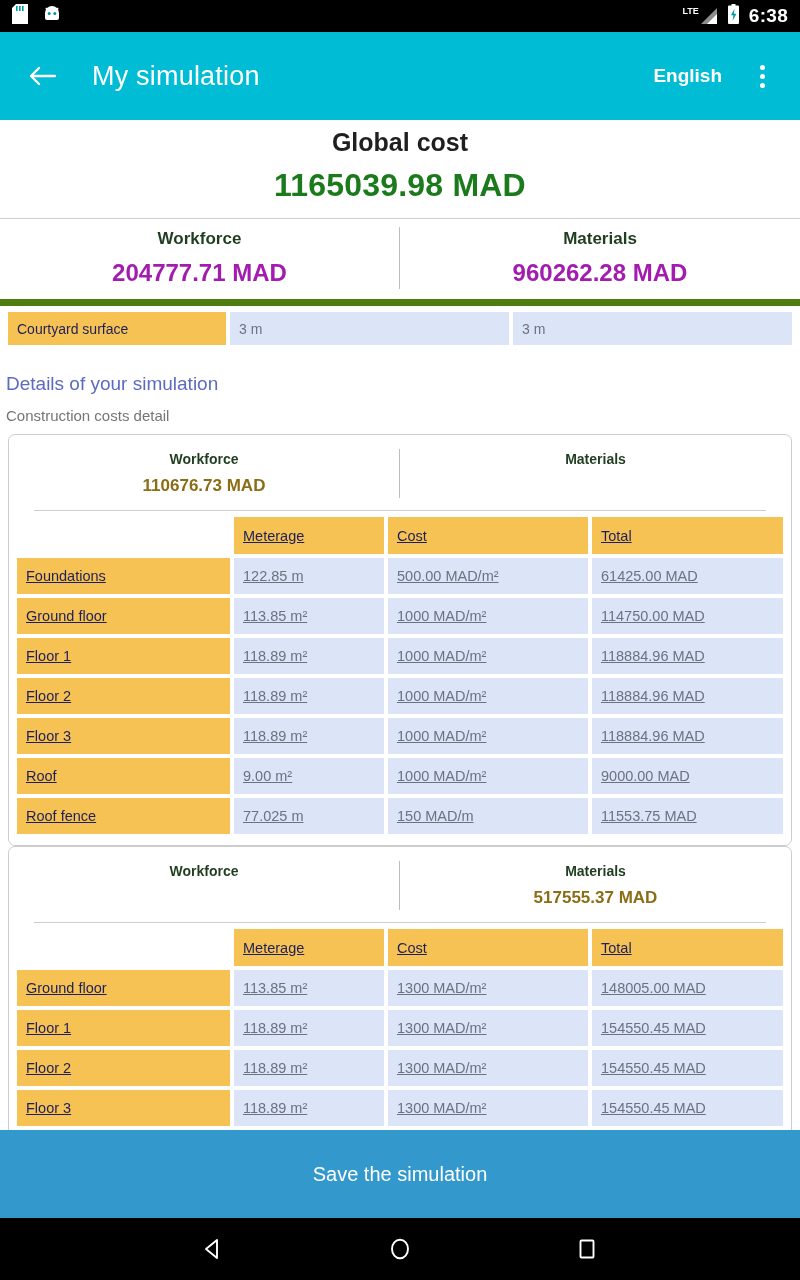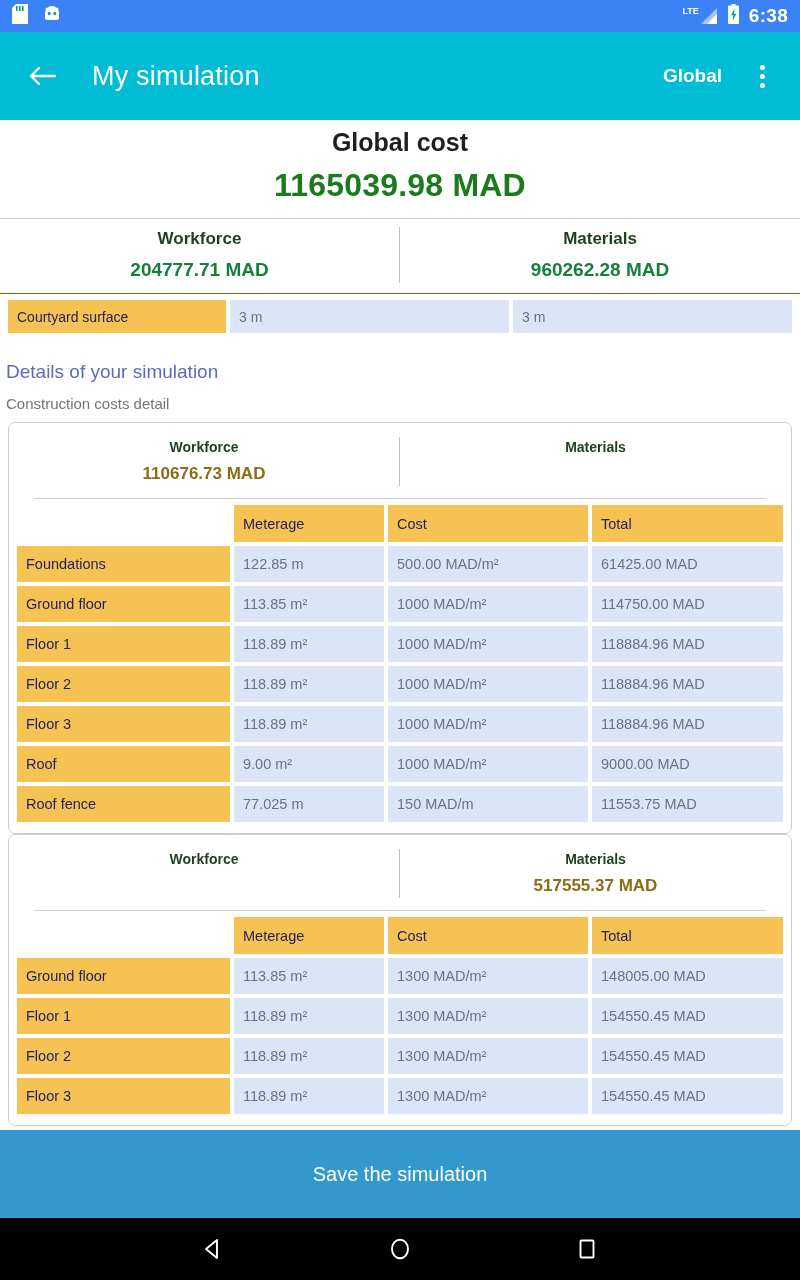--- a/index.html
+++ b/index.html
@@ -17,21 +17,21 @@
     width: 800px;
     height: 1280px;
     display: flex;
     flex-direction: column;
     background: #ffffff;
   }
 
   
   .status-bar {
     height: 32px;
-    background: #3b82f6;
+    background: #000000;
     display: flex;
     align-items: center;
     padding: 0 12px;
     flex: 0 0 32px;
   }
   .status-left { display: flex; align-items: center; gap: 14px; }
   .status-right {
     margin-left: auto;
     display: flex;
     align-items: center;
@@ -129,31 +129,31 @@
     padding: 2px 0;
   }
   .split-col.left { border-right: 1px solid #bdbdbd; }
   .split-label {
     font-size: 17px;
     font-weight: bold;
     color: #1f3d1f;
     padding-bottom: 10px;
   }
   .split-value {
-    font-size: 19px;
-    font-weight: bold;
-    color: #15803d;
+    font-size: 24px;
+    font-weight: bold;
+    color: #a21caf;
   }
 
   
   .courtyard-row {
     display: flex;
     gap: 4px;
     padding: 0 8px;
-    border-top: 1px solid #4d7c0f;
+    border-top: 7px solid #4d7c0f;
     padding-top: 6px;
   }
   .cy-cell {
     height: 33px;
     display: flex;
     align-items: center;
     padding: 0 9px;
     font-size: 14px;
   }
   .cy-label {
@@ -218,20 +218,21 @@
     margin-bottom: 4px;
   }
   .td {
     height: 36px;
     display: flex;
     align-items: center;
     padding: 0 9px;
     font-size: 14.5px;
     overflow: hidden;
     white-space: nowrap;
+    text-decoration: underline;
   }
   .td.c0 { width: 213px; flex: 0 0 213px; }
   .td.c1 { width: 150px; flex: 0 0 150px; }
   .td.c2 { width: 200px; flex: 0 0 200px; }
   .td.c3 { flex: 1 1 0; }
 
   .tr.header .td { background: #f5c253; color: #1f1f5c; height: 37px; }
   .tr.header .td.c0 { background: transparent; }
 
   .tr.body .td.c0 { background: #f5c253; color: #1f1f5c; }
@@ -310,21 +311,21 @@
     </div>
   </div>
 
   <div class="app-bar">
     <div class="back-btn">
       <svg width="28" height="24" viewBox="0 0 28 24">
         <path d="M27 12 H3 M11 4 L3 12 L11 20" stroke="#ffffff" stroke-width="2.3" fill="none" stroke-linecap="round" stroke-linejoin="round"></path>
       </svg>
     </div>
     <div class="app-title">My simulation</div>
-    <div class="lang-btn">Global</div>
+    <div class="lang-btn">English</div>
     <div class="overflow-btn">
       <i></i>
         <i></i>
         <i></i>
     </div>
   </div>
 
   <div class="content">
 
     <div class="global-title">Global cost</div>

